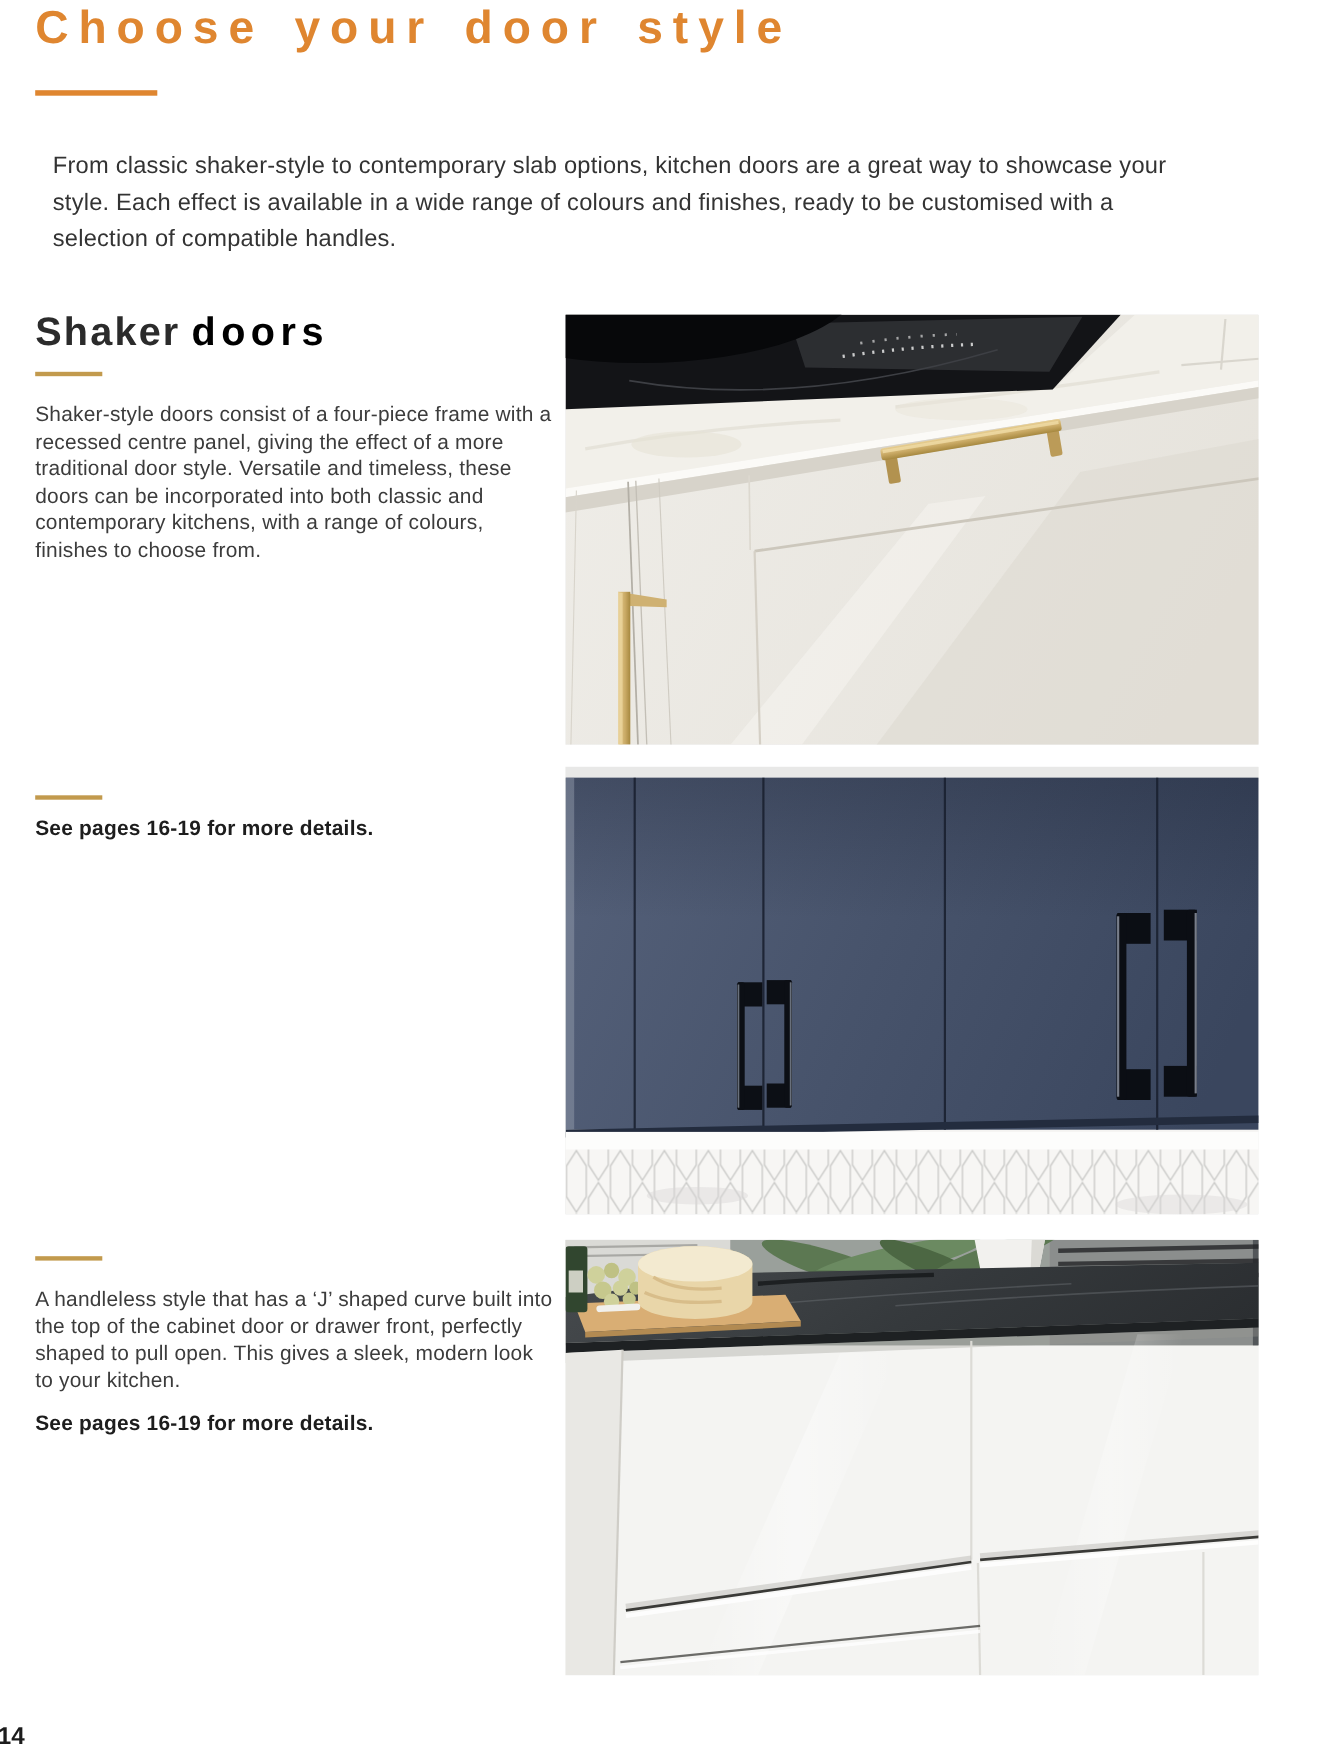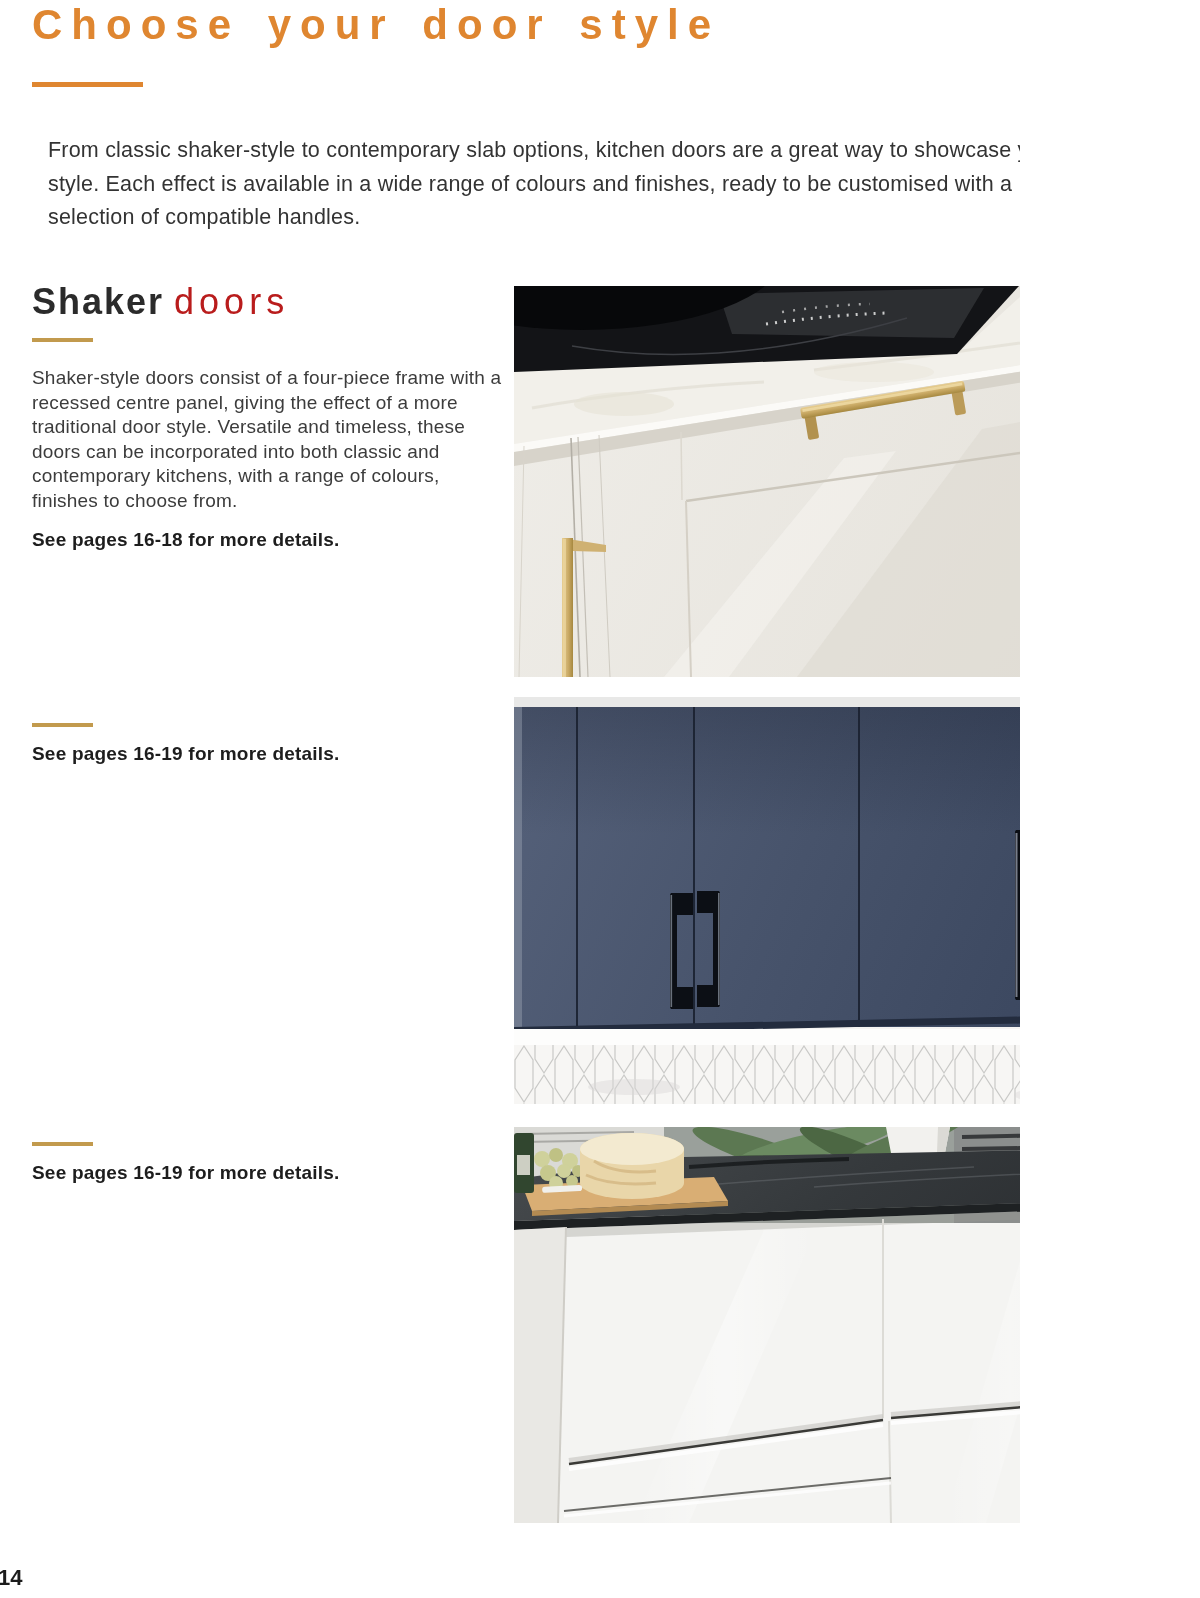--- a/index.html
+++ b/index.html
@@ -4,33 +4,33 @@
 <style>
   :root{
     --accent-orange:#DF8630;
     --accent-gold:#C29A4D;
     --heading-dark:#2B2B2B;
     --body-text:#3C3C3C;
   }
   *{box-sizing:border-box}
   html,body{margin:0;padding:0;background:#ffffff}
   body{font-family:"Liberation Sans","DejaVu Sans",sans-serif;}
-  .page{position:relative;width:1020px;height:1598px;background:#fff;overflow:hidden}
+  .page{position:relative;width:1144px;height:1598px;background:#fff;overflow:hidden}
 
   .title{position:absolute;left:32px;top:2px;margin:0;font-size:42px;line-height:46px;
     font-weight:700;color:var(--accent-orange);letter-spacing:9px;word-spacing:7px;white-space:nowrap}
   .rule{background:var(--accent-orange);height:5px;width:111px;position:absolute;left:32px;top:82px}
 
   .intro{position:absolute;left:32px;top:118px;width:1015px;margin:16px;
     font-size:21.5px;line-height:33.5px;color:#333;letter-spacing:0.2px}
 
   .sec{position:absolute;left:32px;width:472px}
   .sec h2{margin:0;font-size:36px;line-height:38px;color:var(--heading-dark);
     font-weight:700;letter-spacing:2px;white-space:nowrap}
-  .sec h2 .light{font-weight:400;letter-spacing:5px;margin-left:10px;color:#b91c1c}
+  .sec h2 .light{font-weight:700;letter-spacing:5px;margin-left:10px;color:#000000}
   .sec .gold-rule{position:static;display:block;margin-top:17px;width:61px;height:4px;background:var(--accent-gold)}
   .sec .body{margin:24px 0 0;font-size:19px;line-height:24.5px;color:var(--body-text);letter-spacing:0.2px}
   .sec .see{margin:15px 0 0;font-size:19px;line-height:24px;font-weight:700;color:#1d1d1d;letter-spacing:0.2px}
 
   .sec1{top:283px}.sec2{top:706px}.sec3{top:1125px}
 
   .fig{position:absolute;left:514px;width:680px;overflow:hidden;background:#eee}
   .fig svg{display:block;width:100%;height:100%}
   .fig1{top:286px;height:391px}
   .fig2{top:697px;height:407px}
@@ -44,30 +44,30 @@
 <div class="page">
 
   <h1 class="title">Choose your door style</h1>
   <div class="rule"></div>
   <p class="intro">From classic shaker-style to contemporary slab options, kitchen doors are a great way to showcase your style. Each effect is available in a wide range of colours and finishes, ready to be customised with a selection of compatible handles.</p>
 
   <section class="sec sec1">
     <h2><span>Shaker</span><span class="light">doors</span></h2>
     <span class="gold-rule"></span>
     <p class="body">Shaker-style doors consist of a four-piece frame with a recessed centre panel, giving the effect of a more traditional door style. Versatile and timeless, these doors can be incorporated into both classic and contemporary kitchens, with a range of colours, finishes to choose from.</p>
-    <p class="see">See pages 16-18 for more details.</p>
   </section>
 
   <section class="sec sec2">
     <span class="gold-rule"></span>
     <p class="see">See pages 16-19 for more details.</p>
   </section>
 
   <section class="sec sec3">
     <span class="gold-rule"></span>
+    <p class="body">A handleless style that has a ‘J’ shaped curve built into the top of the cabinet door or drawer front, perfectly shaped to pull open. This gives a sleek, modern look to your kitchen.</p>
     <p class="see">See pages 16-19 for more details.</p>
   </section>
 
   <div class="fig fig1" role="img" aria-label="White shaker-style drawer front with brass bar handle beneath a black induction hob on a marble worktop">
     <svg viewBox="0 0 680 391" preserveAspectRatio="none">
       <defs>
         <linearGradient id="g1base" x1="0" y1="0" x2="1" y2="0.3">
           <stop offset="0" stop-color="#efede8"></stop>
             <stop offset="1" stop-color="#e6e3dc"></stop>
         </linearGradient>

